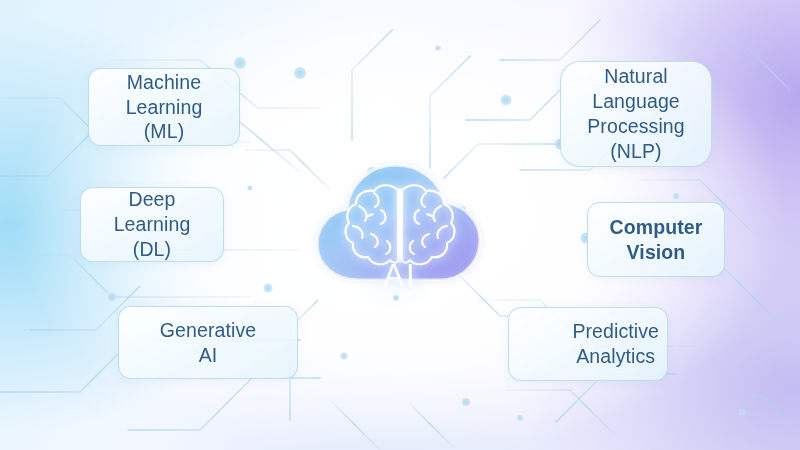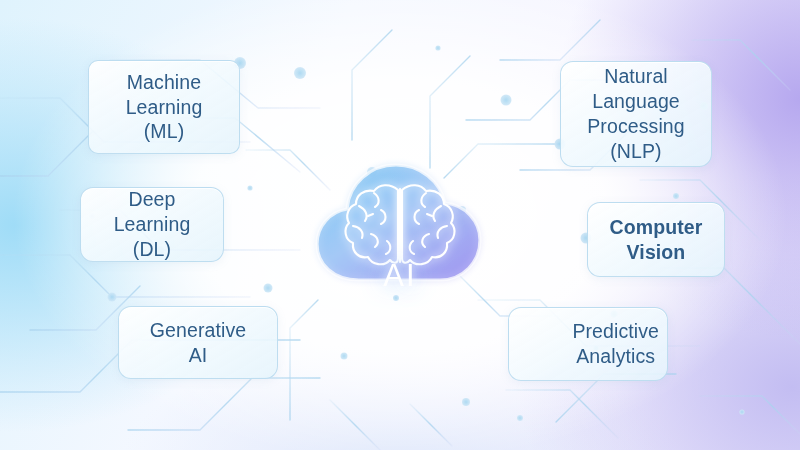--- a/index.html
+++ b/index.html
@@ -68,24 +68,24 @@
     box-shadow: 0 2px 10px rgba(120,160,200,0.10), inset 0 1px 0 rgba(255,255,255,0.85);
     color: #2f5c87;
     font-size: 19.5px;
     line-height: 1.28;
     font-weight: 400;
     letter-spacing: 0.1px;
     padding: 6px 8px;
   }
   .card .label { white-space: pre-line; }
 
-  #card-ml  { left: 88px;  top: 60px;  width: 152px; height: 94px; border-radius: 10px; }
+  #card-ml  { left: 88px;  top: 68px;  width: 152px; height: 78px; }
   #card-dl  { left: 80px;  top: 187px; width: 144px; height: 75px; }
-  #card-gen { left: 118px; top: 306px; width: 160px; height: 73px; }
-  #card-nlp { left: 560px; top: 61px;  width: 152px; height: 106px; }
+  #card-gen { left: 118px; top: 306px; width: 180px; height: 73px; }
+  #card-nlp { left: 560px; top: 61px;  width: 152px; height: 106px; border-radius: 20px; }
   #card-cv  { left: 587px; top: 202px; width: 138px; height: 75px; font-weight: bold; }
   #card-pa  { left: 508px; top: 307px; width: 160px; height: 74px; justify-content: flex-end; }
 </style>
 </head>
 <body>
 
 <div id="stage">
 
   <svg id="circuit" viewBox="0 0 800 450" xmlns="http://www.w3.org/2000/svg">
     <defs>

